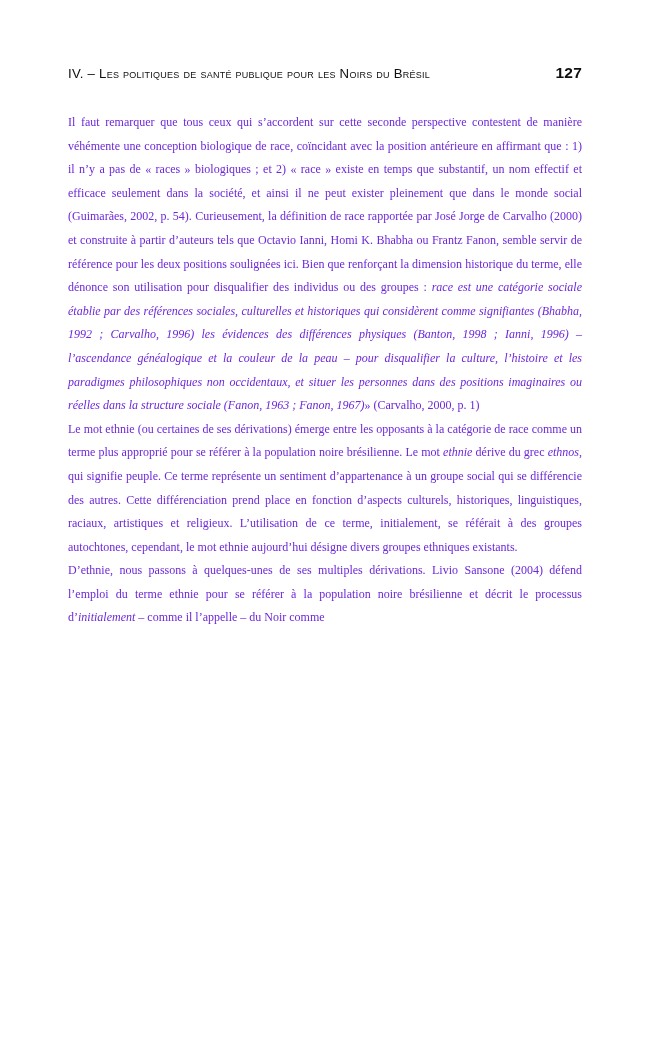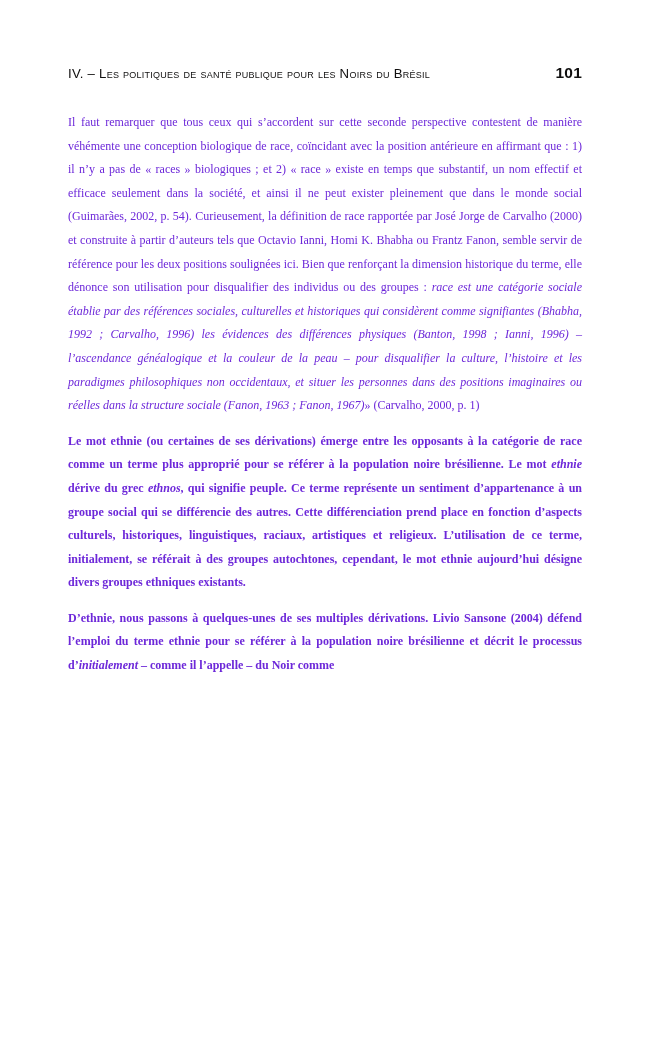--- a/index.html
+++ b/index.html
@@ -50,39 +50,38 @@
     font-family: "Liberation Serif", "DejaVu Serif", serif;
     font-size: 12px;
     line-height: 23.6px;
     color: #6d28d9;
     text-align: justify;
     text-justify: inter-word;
     hyphens: manual;
     -webkit-hyphens: manual;
   }
   p.para + p.para {
-    margin-top: 12px;
-    font-weight: bold;
+    margin-top: 0;
   }
   .it {
     font-style: italic;
   }
   
   p.para {
     text-align-last: left;
   }
 </style>
 </head>
 <body>
 
 <div class="page">
 
   <div class="running-head">
     <span class="running-head-title">IV. – Les politiques de santé publique pour les Noirs du Brésil</span>
-    <span class="folio">101</span>
+    <span class="folio">127</span>
   </div>
 
   <div class="body-col" id="body-col">
       <p class="para"><span>Il faut remarquer que tous ceux qui s’accordent sur cette seconde perspective contestent de manière véhémente une conception biologique de race, coïncidant avec la position antérieure en affirmant que&nbsp;: 1) il n’y a pas de «&nbsp;races&nbsp;» biologiques&nbsp;; et 2) «&nbsp;race&nbsp;» existe en temps que substantif, un nom effectif et efficace seulement dans la société, et ainsi il ne peut exister pleinement que dans le monde social (Guimarães, 2002, p.&nbsp;54). Curieusement, la définition de race rapportée par José Jorge de Carvalho (2000) et construite à partir d’auteurs tels que Octavio Ianni, Homi K. Bhabha ou Frantz Fanon, semble servir de référence pour les deux positions soulignées ici. Bien que renforçant la dimension historique du terme, elle dénonce son utilisation pour disqualifier des individus ou des groupes&nbsp;: </span><span class="it">race est une catégorie sociale établie par des références sociales, culturelles et historiques qui considèrent comme signifiantes (Bhabha, 1992&nbsp;; Carvalho, 1996) les évidences des différences physiques (Banton, 1998&nbsp;; Ianni, 1996) – l’ascendance généalogique et la couleur de la peau – pour disqualifier la culture, l’histoire et les paradigmes philosophiques non occidentaux, et situer les personnes dans des positions imaginaires ou réelles dans la structure sociale (Fanon, 1963&nbsp;; Fanon, 1967)</span><span>» (Carvalho, 2000, p.&nbsp;1)</span></p>
       <p class="para"><span>Le mot ethnie (ou certaines de ses dérivations) émerge entre les opposants à la catégorie de race comme un terme plus approprié pour se référer à la population noire brésilienne. Le mot </span><span class="it">ethnie</span><span> dérive du grec </span><span class="it">ethnos</span><span>, qui signifie peuple. Ce terme représente un sentiment d’appartenance à un groupe social qui se différencie des autres. Cette différenciation prend place en fonction d’aspects culturels, historiques, linguistiques, raciaux, artistiques et religieux. L’utilisation de ce terme, initialement, se référait à des groupes autochtones, cependant, le mot ethnie aujourd’hui désigne divers groupes ethniques existants.</span></p>
       <p class="para"><span>D’ethnie, nous passons à quelques-unes de ses multiples dérivations. Livio Sansone (2004) défend l’emploi du terme ethnie pour se référer à la population noire brésilienne et décrit le processus d’</span><span class="it">initialement</span><span> – comme il l’appelle – du Noir comme</span></p>
     </div>
 
 </div>
 

